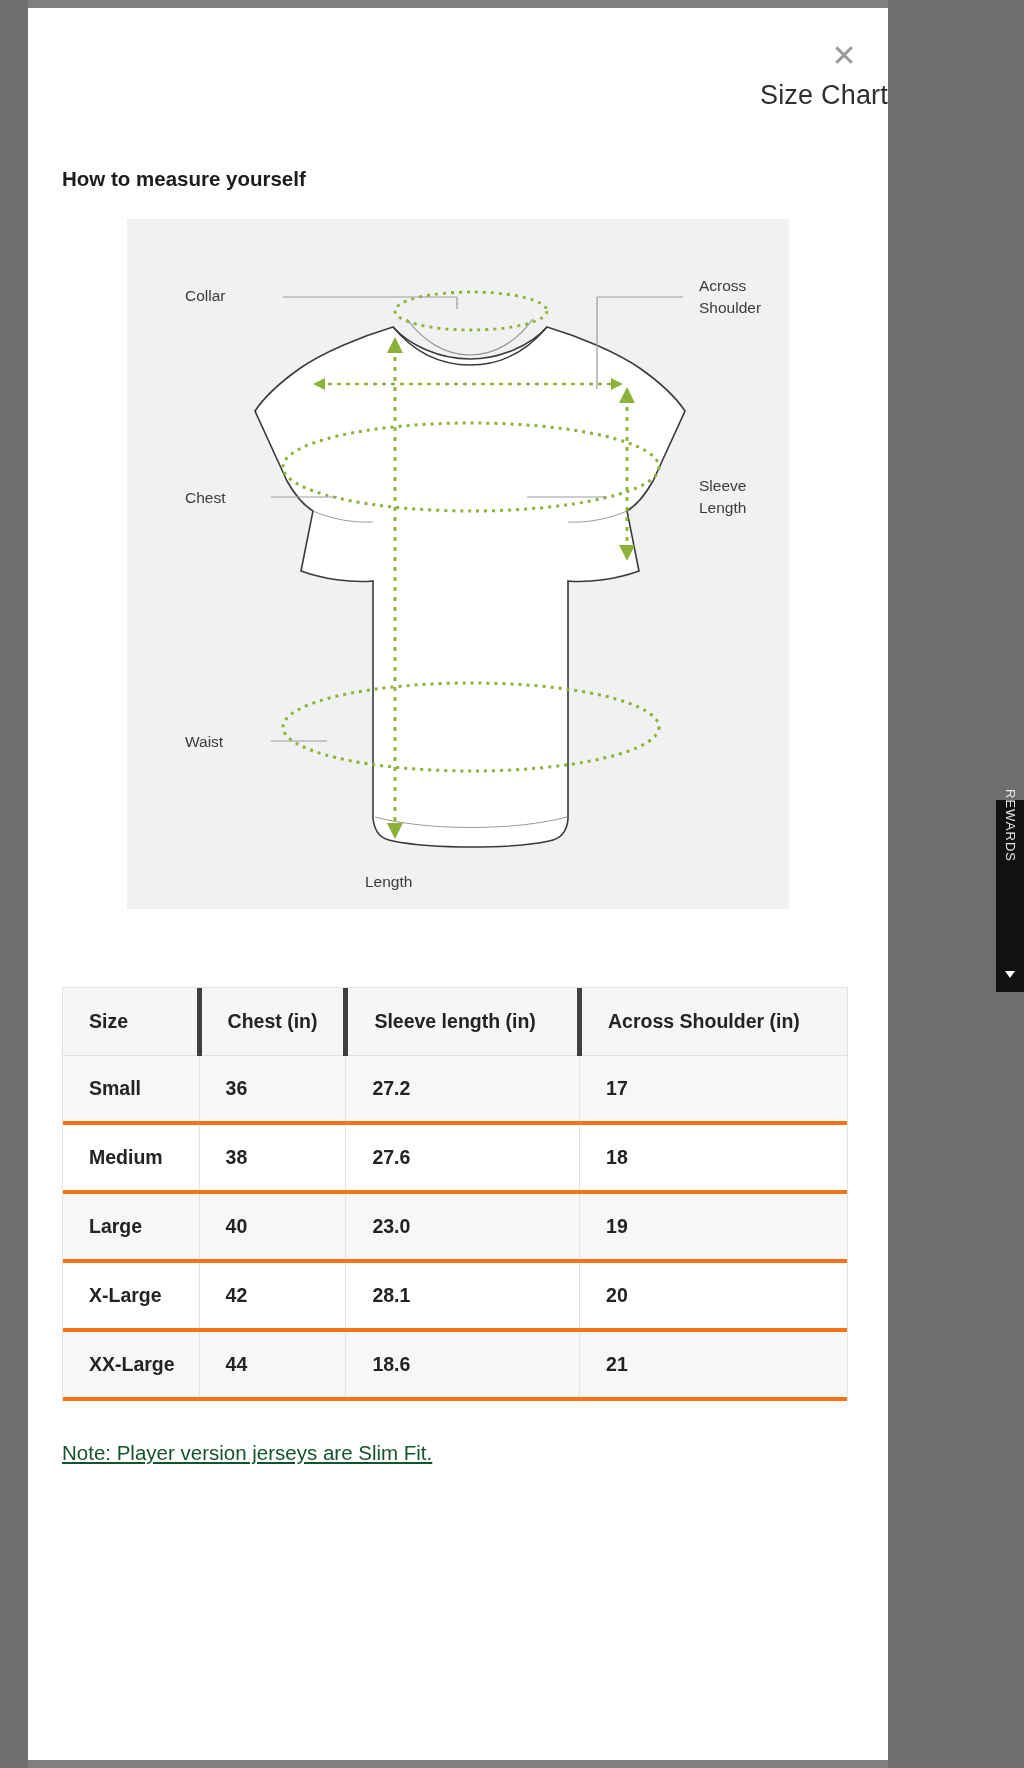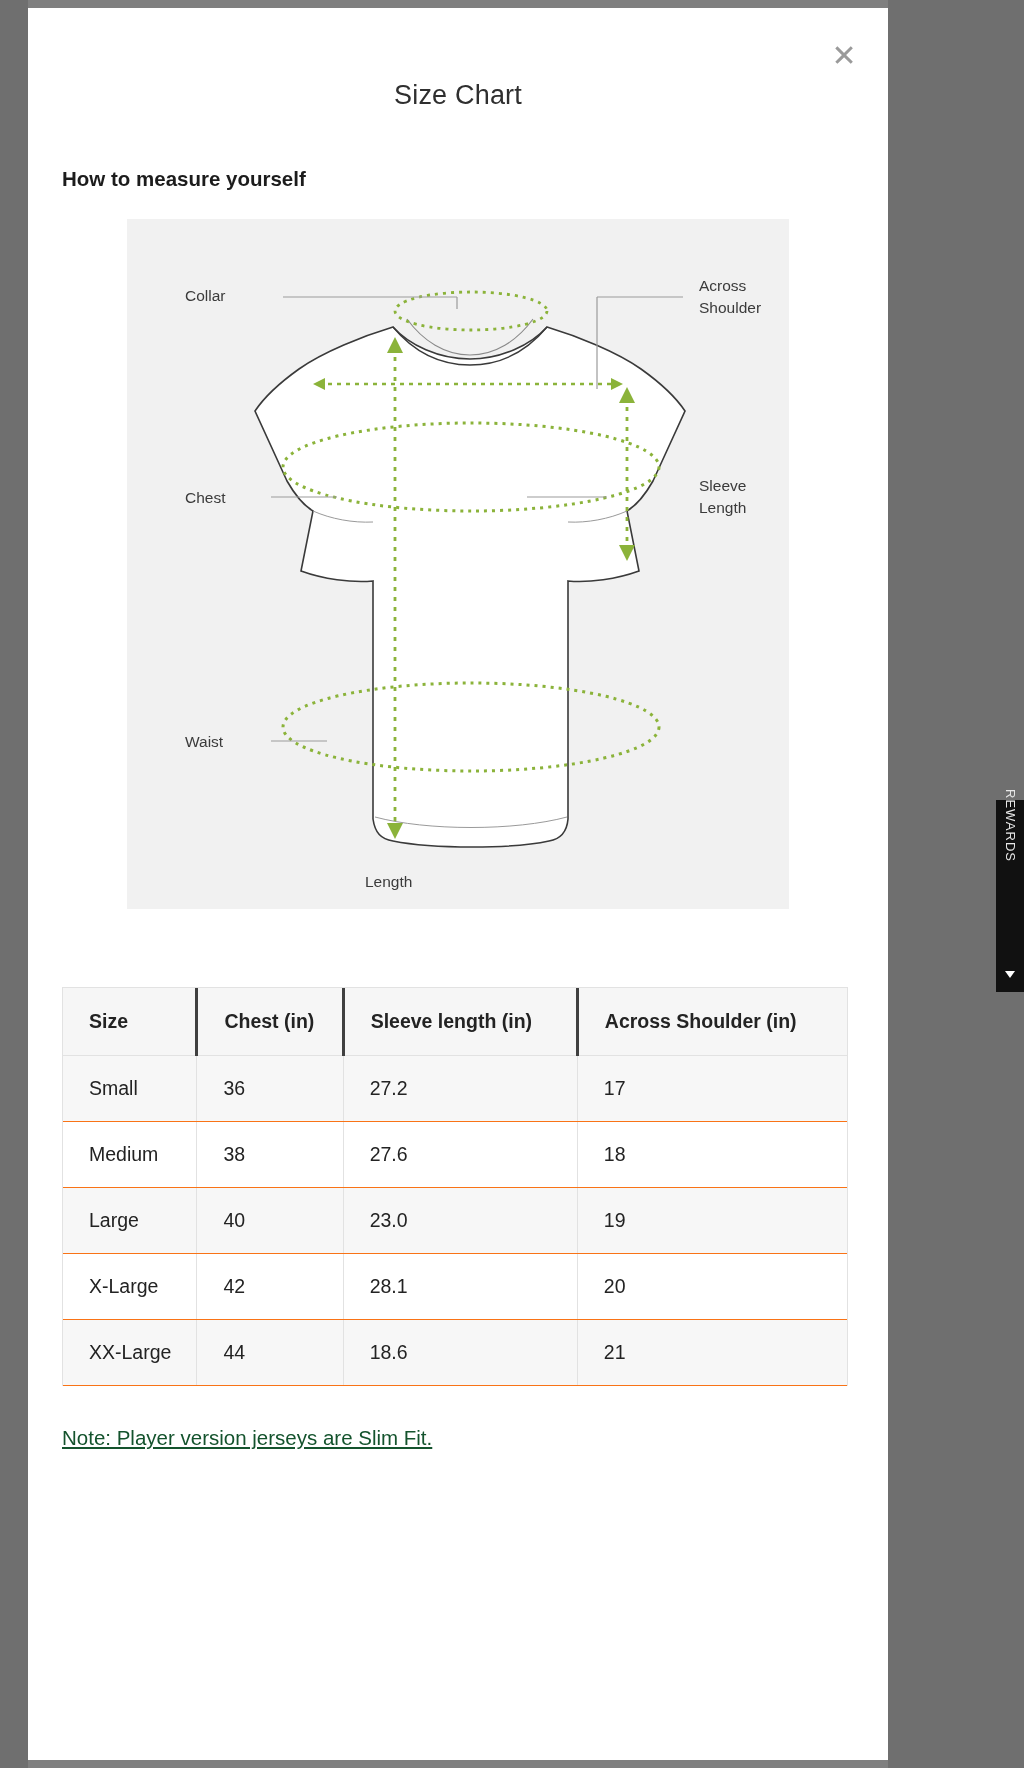--- a/index.html
+++ b/index.html
@@ -37,21 +37,21 @@
     width: 44px; height: 44px;
     display: flex; align-items: center; justify-content: center;
     color: #9a9a9a;
     font-size: 30px;
     line-height: 1;
     cursor: pointer;
     background: none; border: none;
     font-family: "Liberation Sans", sans-serif;
   }
   .modal-title {
-    text-align: center;
+    text-align: right;
     font-size: 27px;
     color: #2f2f2f;
     font-weight: 400;
     margin: 72px 0 0 0;
     letter-spacing: 0.2px;
   }
   .section-heading {
     font-size: 20.5px;
     font-weight: bold;
     color: #1c1c1c;
@@ -78,30 +78,30 @@
     border-collapse: collapse;
     font-size: 19.5px;
     color: #232323;
   }
   table.size-table th {
     background: #f6f6f6;
     font-weight: bold;
     text-align: left;
     padding: 22px 0 22px 26px;
     border-bottom: 1px solid #e2e2e2;
-    border-right: 3px solid #404040;
+    border-right: 5px solid #404040;
     white-space: nowrap;
     font-size: 19.5px;
   }
   table.size-table th:last-child { border-right: none; }
   table.size-table td {
     padding: 21px 0 21px 26px;
-    border-bottom: 1px solid #f97316;
+    border-bottom: 4px solid #f97316;
     border-right: 1px solid #e2e2e2;
-    font-weight: 400;
+    font-weight: 700;
   }
   table.size-table td:last-child { border-right: none; }
   table.size-table tbody tr:nth-child(odd) td { background: #f7f7f7; }
   table.size-table tbody tr:nth-child(even) td { background: #ffffff; }
 
   .note {
     margin: 40px 18px 0 34px;
     font-size: 20.5px;
     color: #14532d;
     text-decoration: underline;

